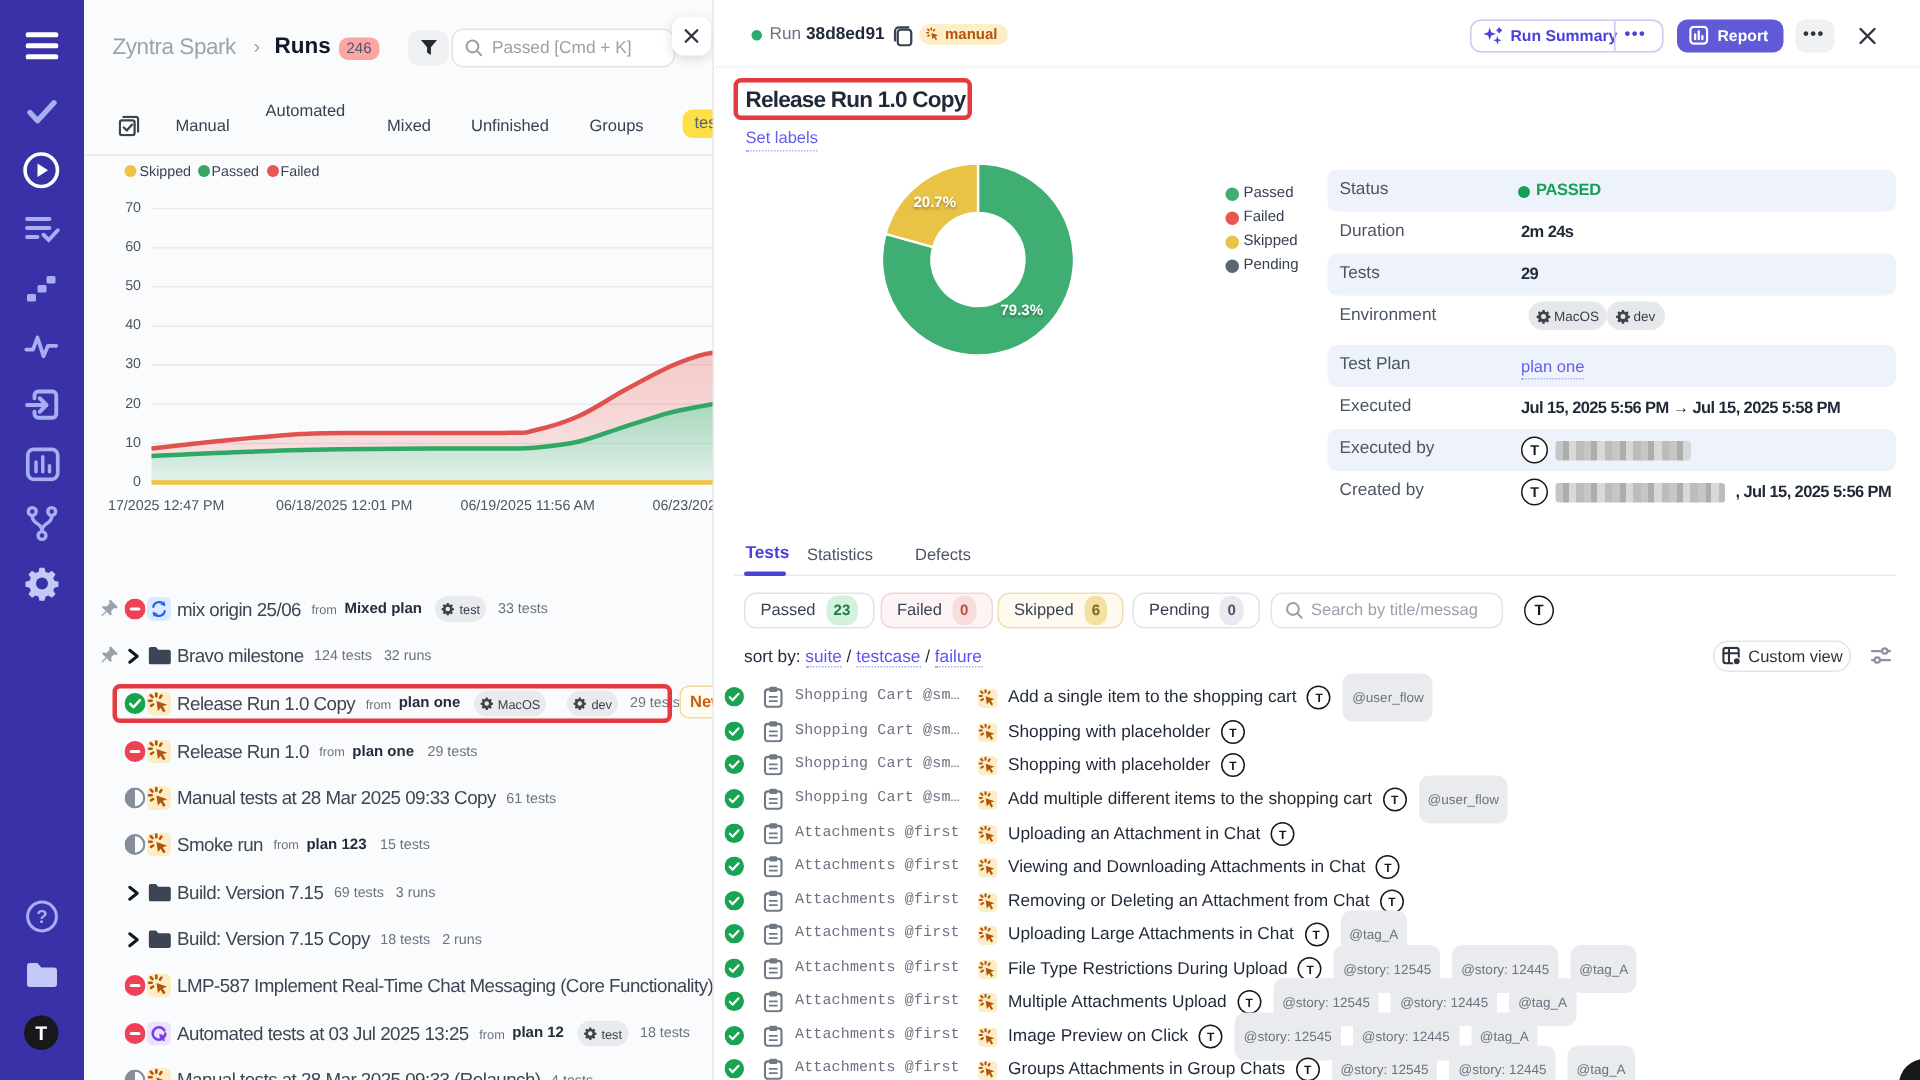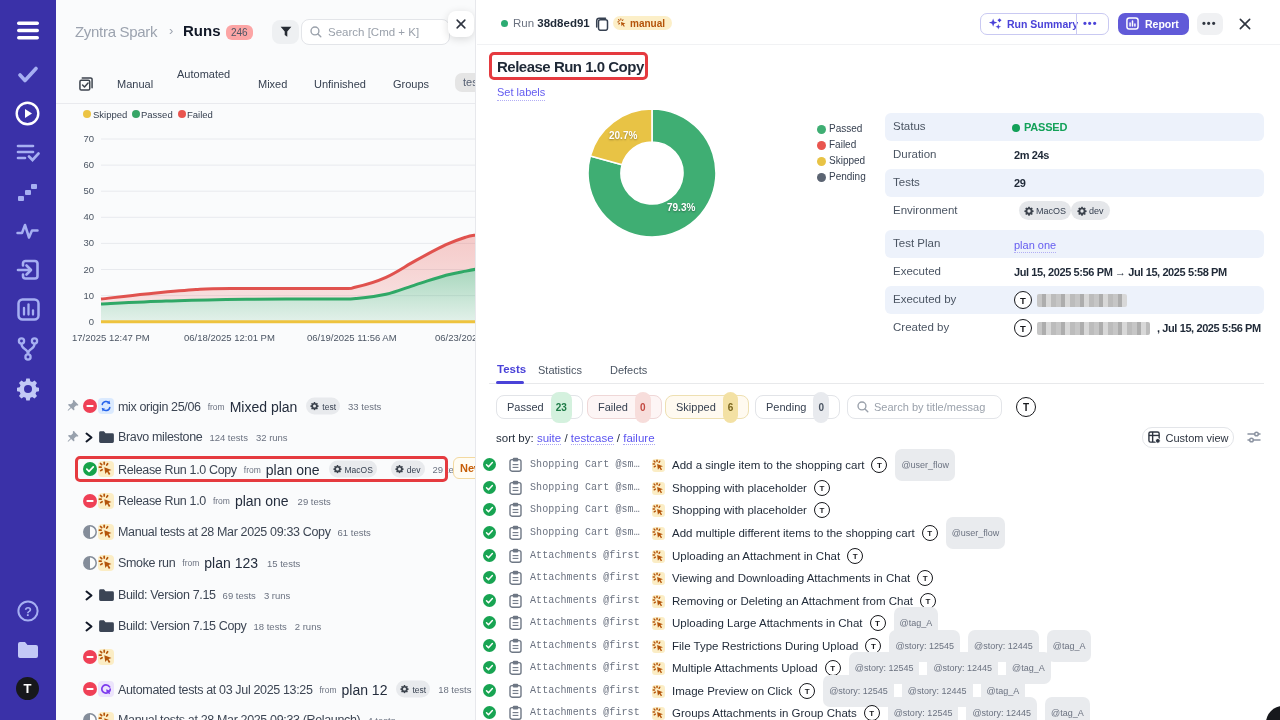--- a/index.html
+++ b/index.html
@@ -5,30 +5,30 @@
 html,body{width:1280px;height:720px;overflow:hidden;font-family:"Liberation Sans",sans-serif;background:#fff}
 .abs{position:absolute}
 #sidebar{position:absolute;left:0;top:0;width:56px;height:720px;background:#3a31a8}
 #leftpanel{position:absolute;left:56px;top:0;width:420px;height:720px;background:#fafbfc;border-right:1px solid #e7e8ec;overflow:hidden}
 #rightpanel{position:absolute;left:477px;top:0;width:803px;height:720px;background:#fff}
 svg{display:block}
 .rrow{position:absolute;left:0;width:420px;height:26px}
 .rtxt{position:absolute;left:62px;top:50%;transform:translateY(-50%);display:flex;align-items:center;white-space:nowrap}
 .rt{font-size:12.5px;letter-spacing:-.35px;color:#3d4654;margin-right:7px}
 .rfrom{font-size:8.5px;color:#6b7280;margin-right:5px}
-.rplan{font-size:14px;font-weight:normal;color:#242d3d;margin-right:9px}
+.rplan{font-size:10px;font-weight:bold;color:#242d3d;margin-right:9px}
 .rtests{font-size:9.5px;color:#6b7280}
 .gpill{display:inline-flex;align-items:center;gap:3px;background:#e8eaed;border-radius:9px;height:17px;padding:0 4px;font-size:8.5px;color:#374151;margin-right:8px}
 .dr{position:absolute;left:408px;width:379px;height:28px;border-radius:6px}
 .dl{position:absolute;left:416px;font-size:11.5px;color:#4b5563}
 .dv{position:absolute;left:537px;font-size:11px;font-weight:bold;letter-spacing:-.4px;color:#1f2937;white-space:nowrap}
 .tava{position:absolute;width:18px;height:18px;border-radius:50%;border:1.6px solid #17181c;background:#fff;display:inline-flex;align-items:center;justify-content:center;font-weight:bold;font-size:9.5px;color:#17181c;box-sizing:border-box}
 .redact{position:absolute;height:13px;border-radius:2px;background:repeating-linear-gradient(90deg,#c6c6c6 0 5px,#adadad 5px 9px,#d8d8d8 9px 14px,#bcbcbc 14px 19px);}
 .chip{position:absolute;top:395px;height:24px;display:inline-flex;align-items:center;gap:7px;padding:0 10px;background:#fff;border:1px solid #e2e4e8;border-radius:8px;font-size:11px;font-weight:500;color:#374151;box-sizing:border-box;white-space:nowrap}
-.cbadge{display:inline-flex;align-items:center;justify-content:center;min-width:12px;height:31px;border-radius:8px;padding:0 5px;font-size:10px;font-weight:bold}
+.cbadge{display:inline-flex;align-items:center;justify-content:center;min-width:12px;height:20px;border-radius:8px;padding:0 5px;font-size:10px;font-weight:bold}
 .trow{position:absolute;left:0;width:803px;height:22px}
 .tck{position:absolute;left:6px;top:4px}
 .tcb{position:absolute;left:32px;top:3px}
 .tsu{position:absolute;left:53px;top:5px;font-family:"Liberation Mono",monospace;font-size:10px;letter-spacing:.1px;color:#6b7280;white-space:nowrap}
 .ttl{position:absolute;left:175px;top:50%;transform:translateY(-50%);display:flex;align-items:center;white-space:nowrap;font-size:11.5px;color:#1f2937}
 .tico{width:13px;height:13px;margin-right:7px}
 .sava{width:16px;height:16px;border-radius:50%;border:1.5px solid #17181c;background:#fff;display:inline-flex;align-items:center;justify-content:center;font-weight:bold;font-size:8px;color:#17181c;box-sizing:border-box;margin-left:7px}
 .ttag{display:inline-flex;align-items:center;height:32px;background:#e9ebee;border-radius:7px;padding:0 6px;font-size:9px;color:#6b7280;margin-left:8px}
 </style></head>
 <body>
@@ -139,41 +139,41 @@
   <span class="abs" style="left:170px;top:25px;font-size:10px;color:#4b5563;background:#fca5a5;border-radius:6px;padding:2px 5px">246</span>
   <div class="abs" style="left:216px;top:20px;width:27px;height:24px;background:#eef0f2;border-radius:8px"></div>
   <svg class="abs" style="left:224px;top:26px" width="12" height="12" viewBox="0 0 13 13">
         <path d="M.7.8h11.6L7.9 6v5.6l-2.8-1.8V6Z" fill="#262b33"></path>
       </svg>
   <div class="abs" style="left:245px;top:19px;width:149px;height:26px;background:#fff;border:1px solid #e3e5e9;border-radius:8px"></div>
   <svg class="abs" style="left:254px;top:26px" width="12" height="12" viewBox="0 0 14 14">
         <circle cx="5.8" cy="5.8" r="4.6" stroke="#9aa1ab" stroke-width="1.6" fill="none"></circle>
         <line x1="9.3" y1="9.3" x2="12.6" y2="12.6" stroke="#9aa1ab" stroke-width="1.6" stroke-linecap="round"></line>
       </svg>
-  <span class="abs" style="left:272px;top:26px;font-size:11.5px;color:#9aa1ab">Search [Cmd + K]</span>
+  <span class="abs" style="left:272px;top:26px;font-size:11.5px;color:#9aa1ab">Passed [Cmd + K]</span>
 
   <div class="abs" style="left:392px;top:11px;width:26px;height:26px;background:#fff;border-radius:8px;box-shadow:0 2px 8px rgba(0,0,0,.14);z-index:5"></div>
   <svg class="abs" style="left:399px;top:18px;z-index:6" width="12" height="12" viewBox="0 0 14 14">
         <g stroke="#2f3540" stroke-width="1.8" stroke-linecap="round">
           <line x1="2.5" y1="2.5" x2="11.5" y2="11.5"></line>
           <line x1="11.5" y1="2.5" x2="2.5" y2="11.5"></line>
         </g>
       </svg>
 
   <svg class="abs" style="left:23px;top:77px" width="14" height="14" viewBox="0 0 15 15">
         <path d="M3.5 1 h9 a1.5 1.5 0 0 1 1.5 1.5 v9" stroke="#3c434d" stroke-width="1.6" fill="none" stroke-linecap="round"></path>
         <rect x="1" y="3.5" width="10.5" height="10.5" rx="1.5" stroke="#3c434d" stroke-width="1.6" fill="none"></rect>
         <path d="M3.8 8.6 l2.1 2.1 3.8-4.2" stroke="#3c434d" stroke-width="1.6" fill="none" stroke-linecap="round" stroke-linejoin="round"></path>
       </svg>
   <span class="abs" style="left:61px;top:78px;font-size:11px;font-weight:500;color:#374151">Manual</span>
   <span class="abs" style="left:121px;top:68px;font-size:11px;font-weight:500;color:#374151">Automated</span>
   <span class="abs" style="left:202px;top:78px;font-size:11px;font-weight:500;color:#374151">Mixed</span>
   <span class="abs" style="left:258px;top:78px;font-size:11px;font-weight:500;color:#374151">Unfinished</span>
   <span class="abs" style="left:337px;top:78px;font-size:11px;font-weight:500;color:#374151">Groups</span>
-  <span class="abs" style="left:399px;top:73px;font-size:11px;color:#566073;background:#e5e5e5;border-radius:7px;padding:3px 12px 4px 8px">tes</span>
+  <span class="abs" style="left:399px;top:73px;font-size:11px;color:#566073;background:#fde047;border-radius:7px;padding:3px 12px 4px 8px">tes</span>
   <div class="abs" style="left:0;top:103px;width:420px;height:1px;background:#e9eaee"></div>
 
   <span class="abs" style="left:27px;top:110px;width:8px;height:8px;border-radius:50%;background:#ecc444"></span>
   <span class="abs" style="left:37px;top:109px;font-size:9.5px;color:#374151">Skipped</span>
   <span class="abs" style="left:76px;top:110px;width:8px;height:8px;border-radius:50%;background:#36a566"></span>
   <span class="abs" style="left:85px;top:109px;font-size:9.5px;color:#374151">Passed</span>
   <span class="abs" style="left:122px;top:110px;width:8px;height:8px;border-radius:50%;background:#e9554f"></span>
   <span class="abs" style="left:131px;top:109px;font-size:9.5px;color:#374151">Failed</span>
 
   <span class="abs" style="left:14px;top:133px;width:24px;text-align:right;font-size:9.5px;color:#4b5563">70</span>
@@ -358,20 +358,23 @@
   </div>
   <div class="rrow" style="top:644px">
    <svg class="abs" style="left:27px;top:6px" width="14" height="14" viewBox="0 0 14 14">
           <circle cx="7" cy="7" r="7" fill="#ef4056"></circle>
           <rect x="3.4" y="6" width="7.2" height="2" rx="1" fill="#fff"></rect>
         </svg>
    <svg class="abs" style="left:42px;top:5px" width="16" height="16" viewBox="0 0 16 16">
           <rect width="16" height="16" rx="4" fill="#fbedc5"></rect>
           <use href="#cko"></use>
         </svg>
+   <div class="rtxt">
+          <span class="rt">LMP-587 Implement Real-Time Chat Messaging (Core Functionality)</span>
+        </div>
   </div>
   <div class="rrow" style="top:676px">
    <svg class="abs" style="left:27px;top:6px" width="14" height="14" viewBox="0 0 14 14">
           <circle cx="7" cy="7" r="7" fill="#ef4056"></circle>
           <rect x="3.4" y="6" width="7.2" height="2" rx="1" fill="#fff"></rect>
         </svg>
    <svg class="abs" style="left:42px;top:5px" width="16" height="16" viewBox="0 0 16 16">
           <rect width="16" height="16" rx="4" fill="#ece4fc"></rect>
           <path d="M12.2 8A4.2 4.2 0 1 1 8 3.8 4.2 4.2 0 0 1 11.6 5.9" stroke="#7c3aed" stroke-width="1.7" fill="none" stroke-linecap="round"></path>
           <path d="M8.2 8.2 L12.8 9.9 L10.9 10.6 L12.1 12.6 L11 13.2 L9.9 11.2 L8.7 12.7 Z" fill="#7c3aed"></path>

